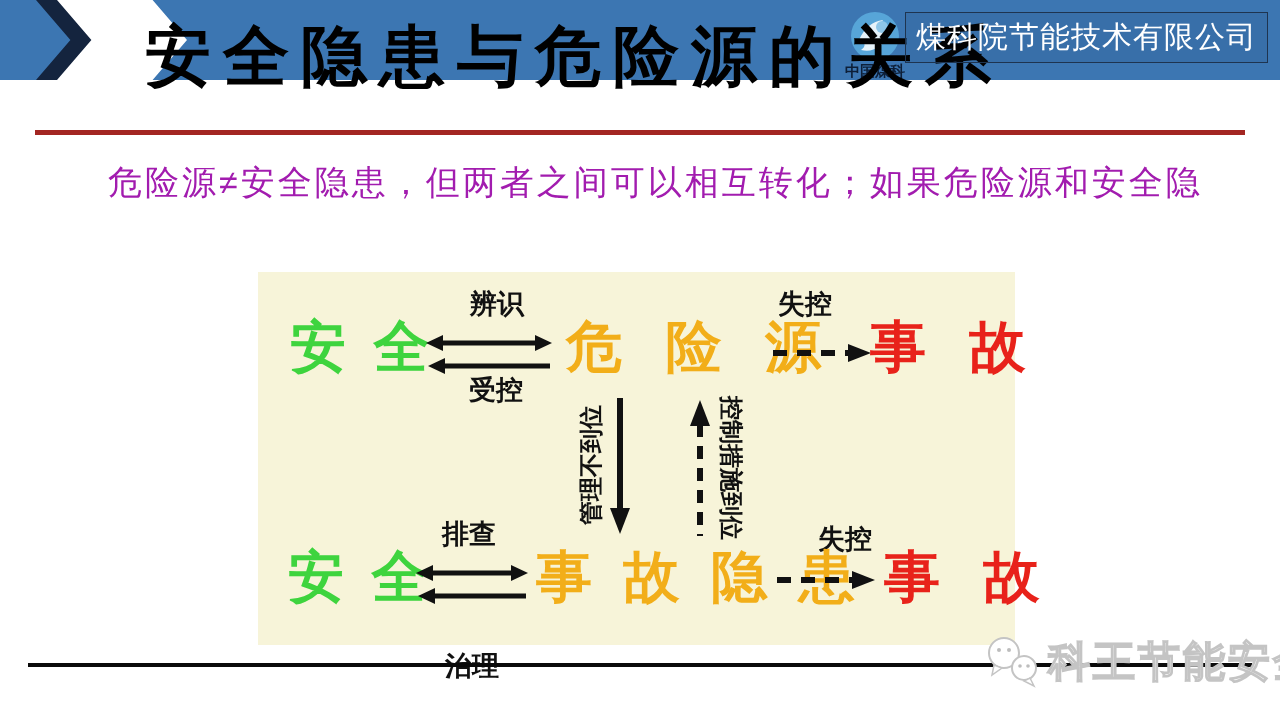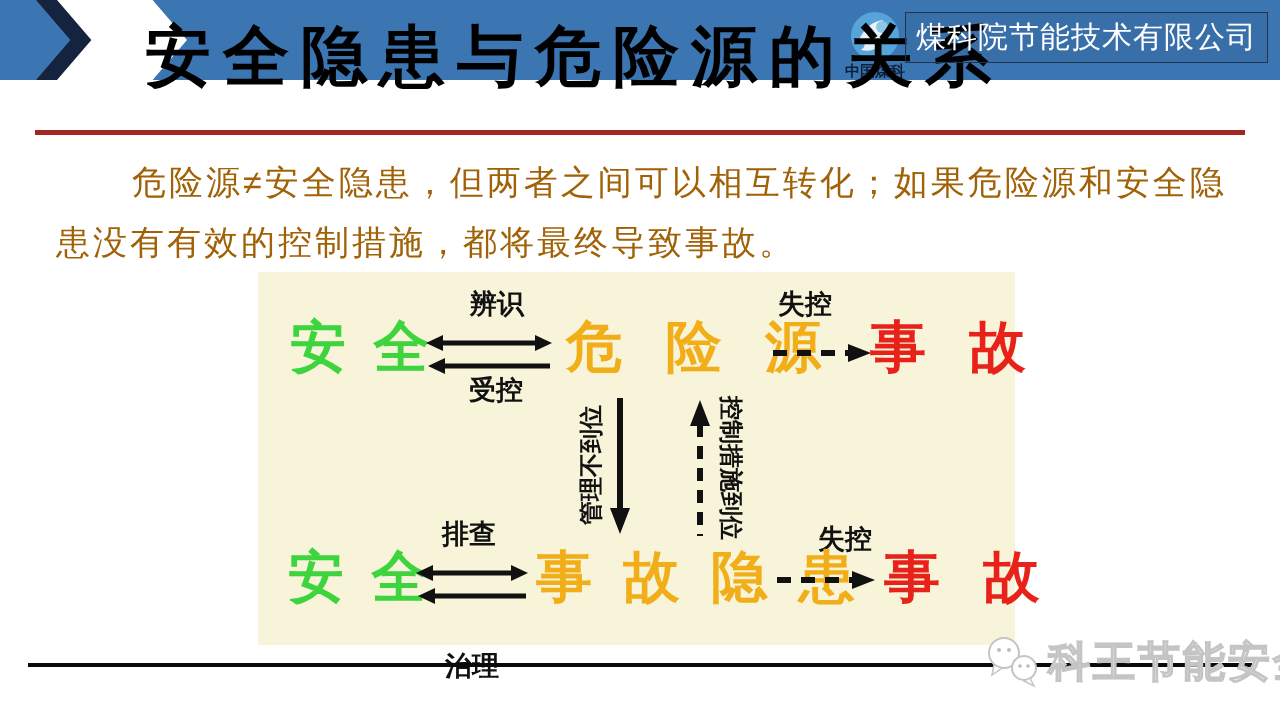--- a/index.html
+++ b/index.html
@@ -29,22 +29,22 @@
         letter-spacing:0;white-space:nowrap;}
   .company-box{position:absolute;left:905px;top:12px;z-index:4;width:363px;height:51px;
         border:1px solid #1e3450;background:rgba(10,25,55,0.07);
         display:flex;align-items:center;justify-content:center;}
   .company-box span{font-size:30px;font-weight:500;color:#ffffff;
         letter-spacing:1px;white-space:nowrap;}
 
   
   .red-rule{position:absolute;left:35px;top:130px;width:1210px;height:5px;
         background:var(--rule-red);}
-  .intro{position:absolute;left:56px;top:152px;width:1210px;
-        font-size:34px;color:#a16207;font-weight:500;letter-spacing:3px;
+  .intro{position:absolute;left:32px;top:152px;width:1210px;
+        font-size:34px;color:#a21caf;font-weight:500;letter-spacing:3px;
         line-height:60px;}
   .intro .l1{padding-left:76px;}
 
   
   .diagram{position:absolute;left:258px;top:272px;width:757px;height:373px;
         background:var(--diagram-bg);padding-left:28px;}
   .diagram .abs{position:absolute;}
   .lbl{font-size:27px;font-weight:700;color:var(--ink);white-space:nowrap;
        text-align:center;}
   .big{font-size:56px;font-weight:700;white-space:nowrap;letter-spacing:6px;
@@ -85,21 +85,20 @@
 
   <div class="company-box">
     <span>煤科院节能技术有限公司</span>
   </div>
 </div>
 
 <div class="red-rule"></div>
 
 <div class="intro">
   <div class="l1">危险源≠安全隐患，但两者之间可以相互转化；如果危险源和安全隐</div>
-  <div class="l2">患没有有效的控制措施，都将最终导致事故。</div>
 </div>
 
 <div class="diagram">
 
   <div class="abs lbl" style="left:179px;top:14px;width:120px;">辨识</div>
   <div class="abs lbl" style="left:487px;top:14px;width:120px;">失控</div>
 
   <div class="abs big green" style="left:32px;top:50px;">安 全</div>
 
   <svg class="abs" style="left:168px;top:62px;" width="126" height="42" viewBox="0 0 126 42">

